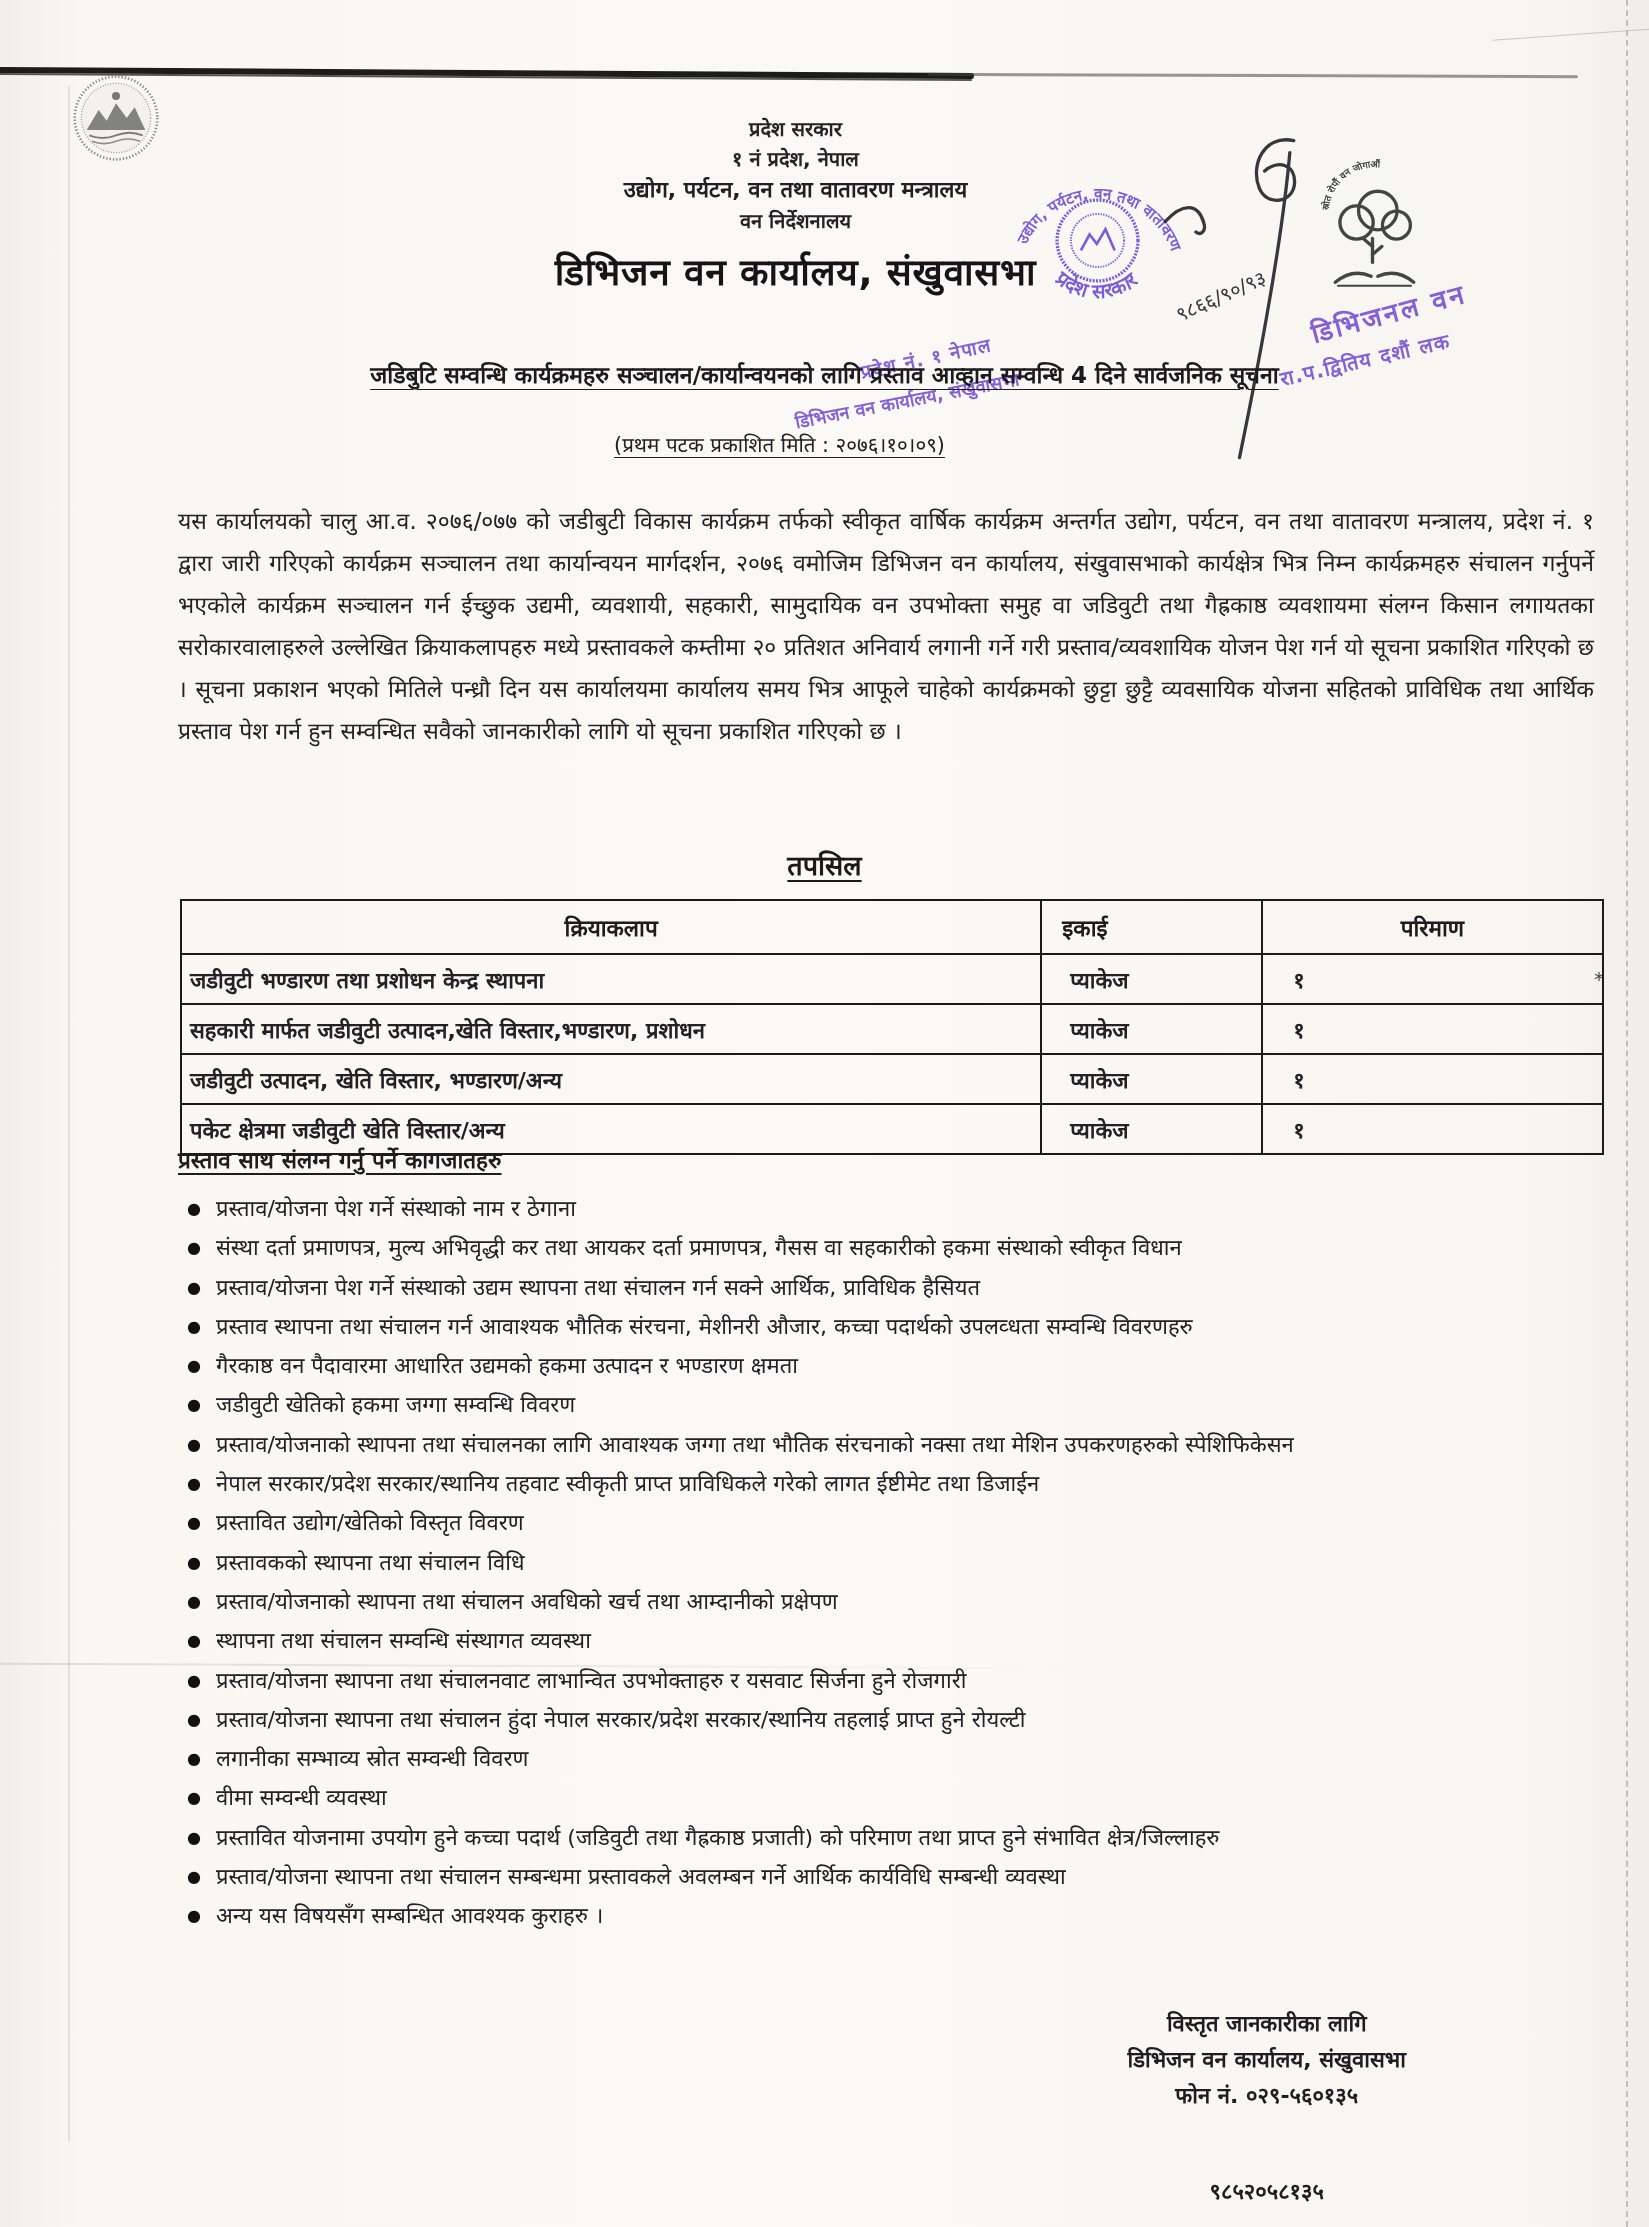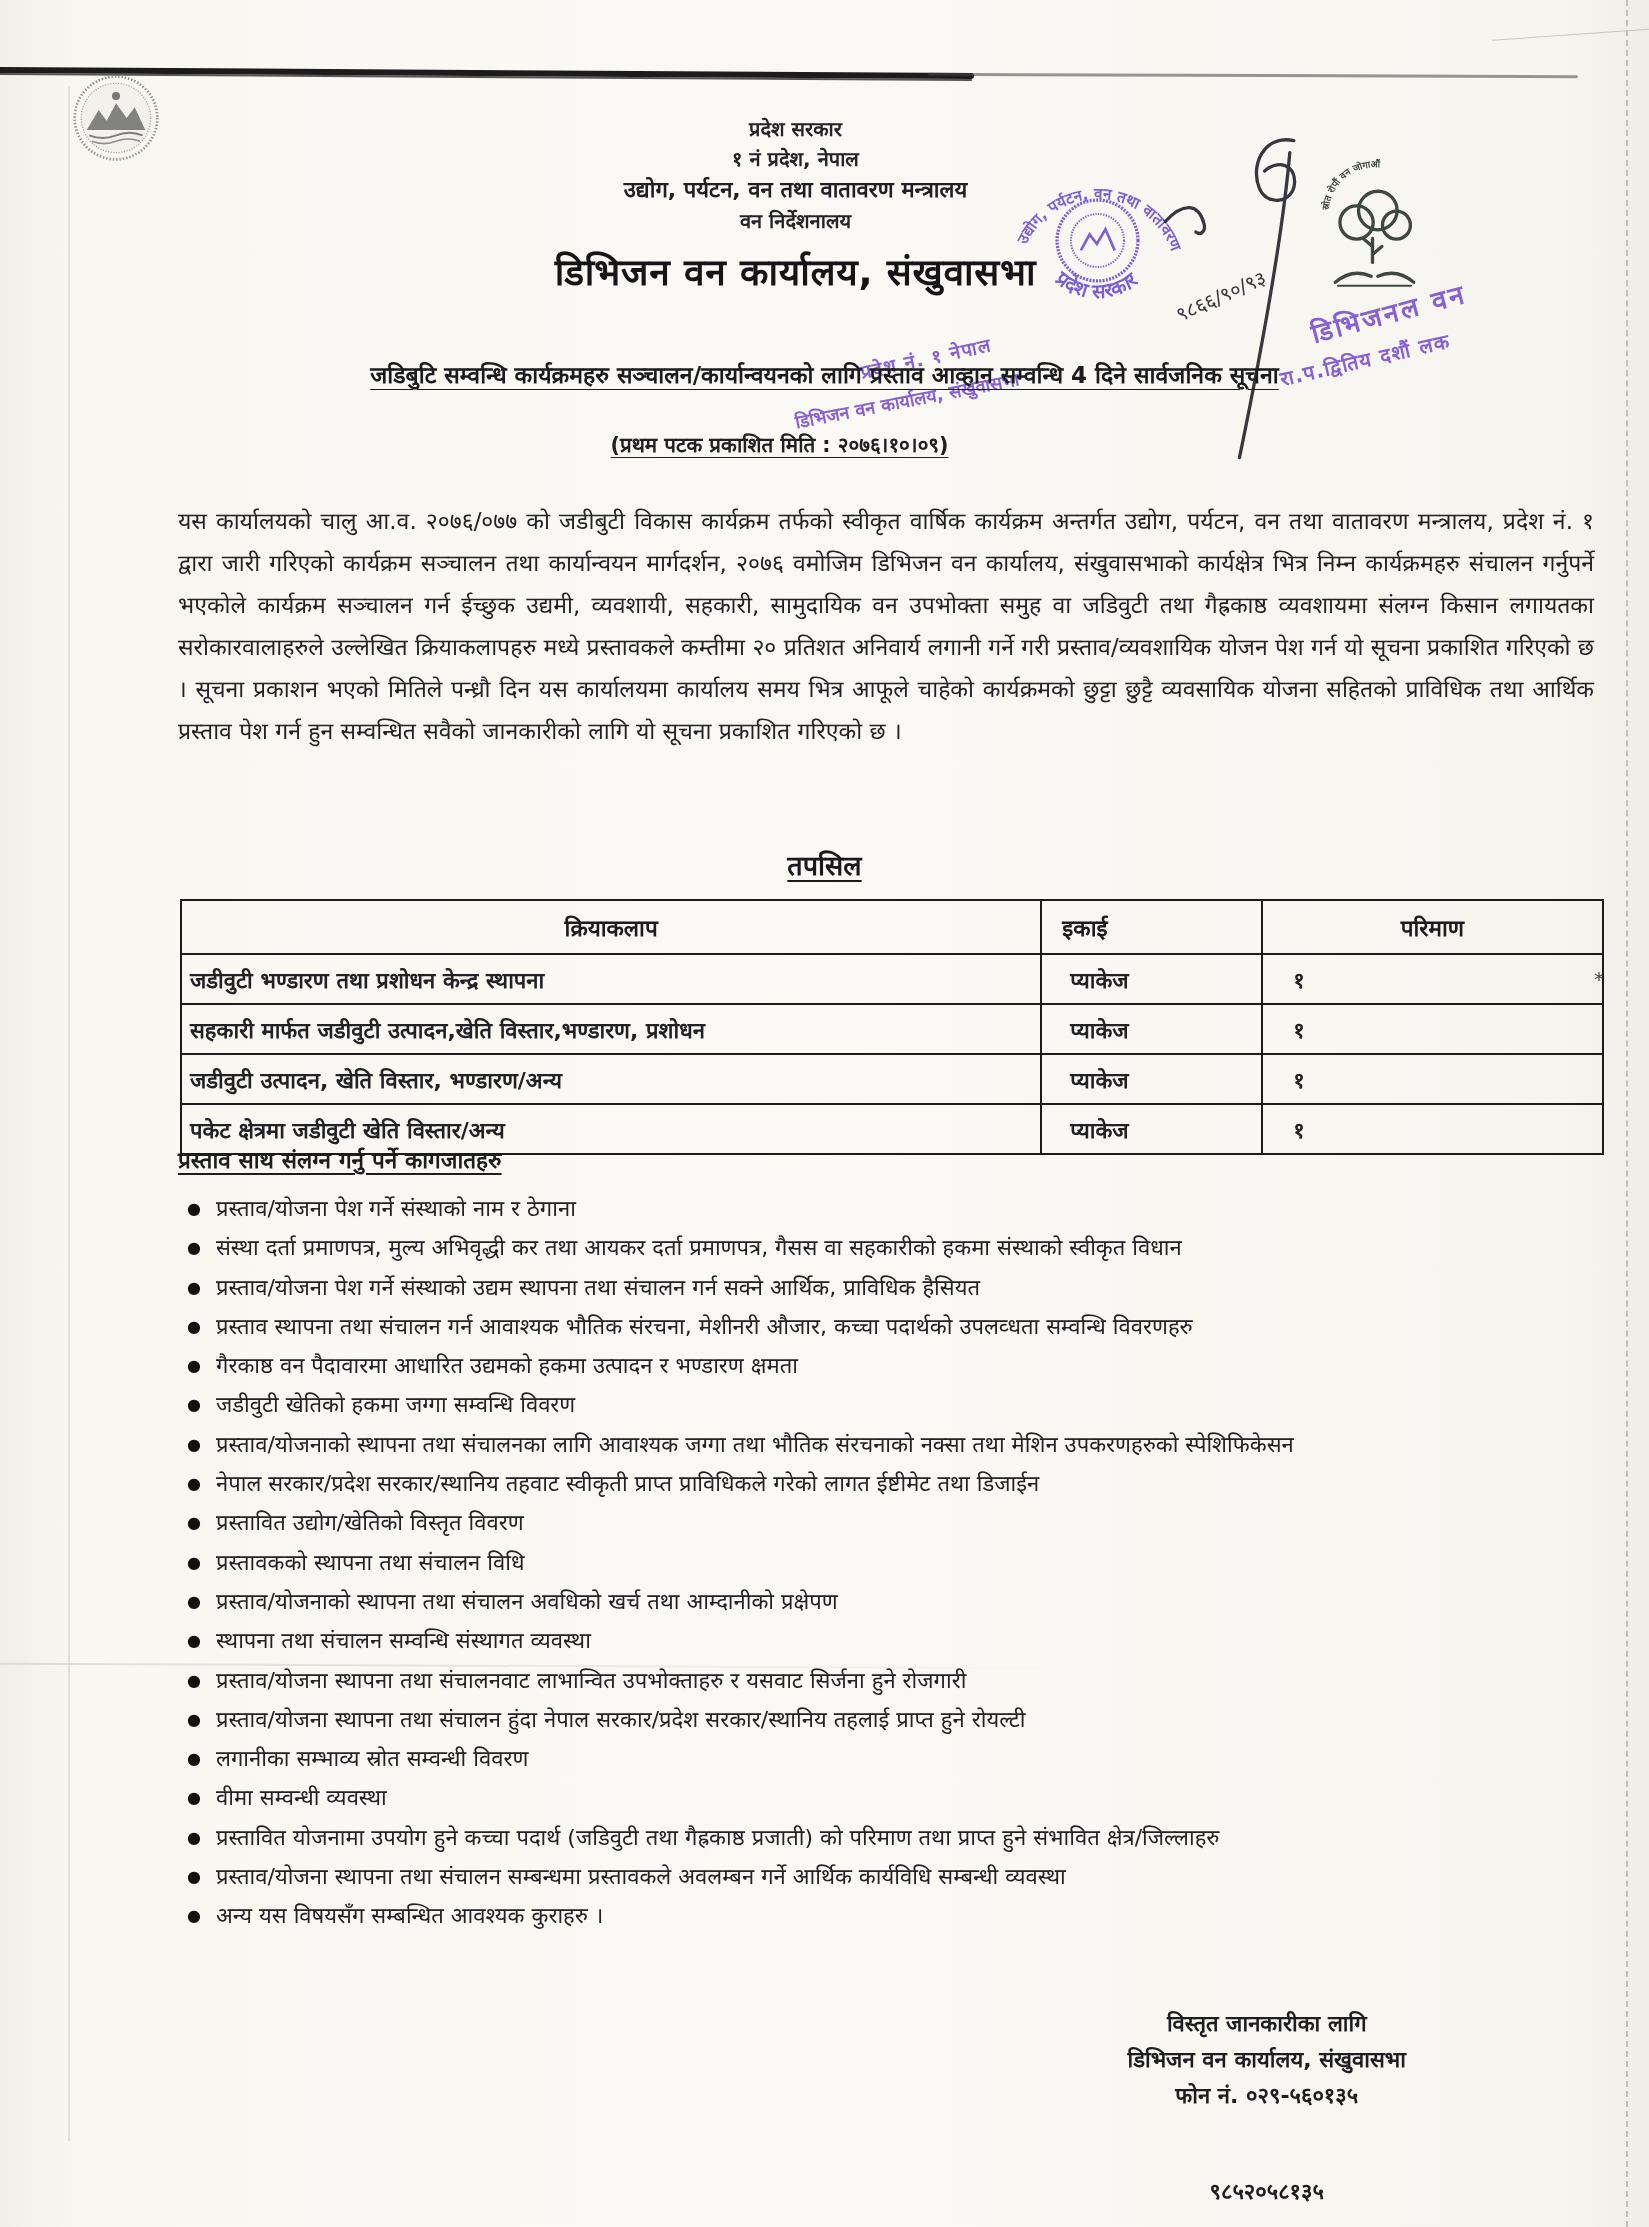--- a/index.html
+++ b/index.html
@@ -20,21 +20,21 @@
     background:linear-gradient(90deg,#c9c6be 0%,#d8d5cd 40%,transparent 100%);opacity:.55;}
   .margin-mark{position:absolute;left:1594px;top:967px;font-size:20px;color:#44434a;}
   
   .logo{position:absolute;left:72px;top:74px;width:88px;height:88px;}
   .hdr{position:absolute;left:0;top:114px;width:1591px;text-align:center;}
   .hdr .l-small{font-size:20px;font-weight:600;line-height:30px;color:#242428;}
   .hdr .l-ministry{font-size:22px;font-weight:700;line-height:32px;color:#202024;}
   .hdr .l-title{margin-top:9.3px;font-size:37px;font-weight:800;letter-spacing:0.7px;color:#151518;}
   .subject{position:absolute;left:0;top:358px;width:1649px;text-align:center;font-size:23px;font-weight:700;
     color:#1b1b1e;text-decoration:underline;text-decoration-thickness:1.3px;text-underline-offset:6px;}
-  .published{position:absolute;left:0;top:430px;width:1559px;text-align:center;font-size:20.6px;font-weight:700;
+  .published{position:absolute;left:0;top:430px;width:1559px;text-align:center;font-size:20.6px;font-weight:400;
     color:#202023;text-decoration:underline;text-decoration-thickness:1.3px;text-underline-offset:5.3px;}
   
   .stamp{position:absolute;pointer-events:none;}
   .round-stamp{left:998px;top:141px;width:199px;height:199px;opacity:.78;}
   .tree-stamp{left:1318px;top:152px;width:113px;height:143px;opacity:.88;}
   .signature{left:1127px;top:123px;width:225px;height:345px;opacity:.9;}
   .stamp-line{position:absolute;color:#6a3ccf;font-weight:700;opacity:.8;white-space:nowrap;}
   .st-prov{left:859px;top:345px;font-size:18.6px;letter-spacing:1.3px;transform:rotate(-12deg);}
   .st-office{left:793px;top:388px;font-size:18px;transform:rotate(-11deg);}
   .st-slogan1{left:1309px;top:295px;font-size:26.5px;letter-spacing:2.7px;transform:rotate(-15deg);}

